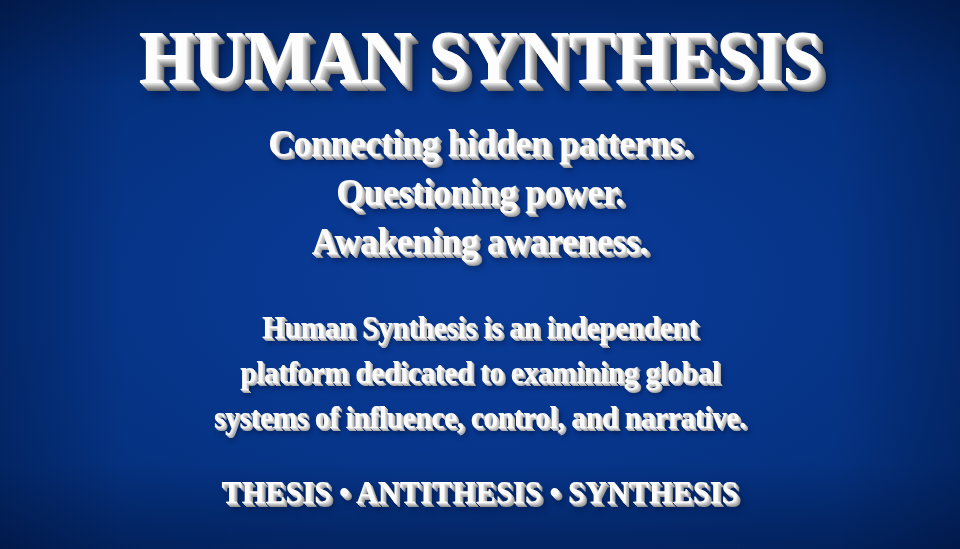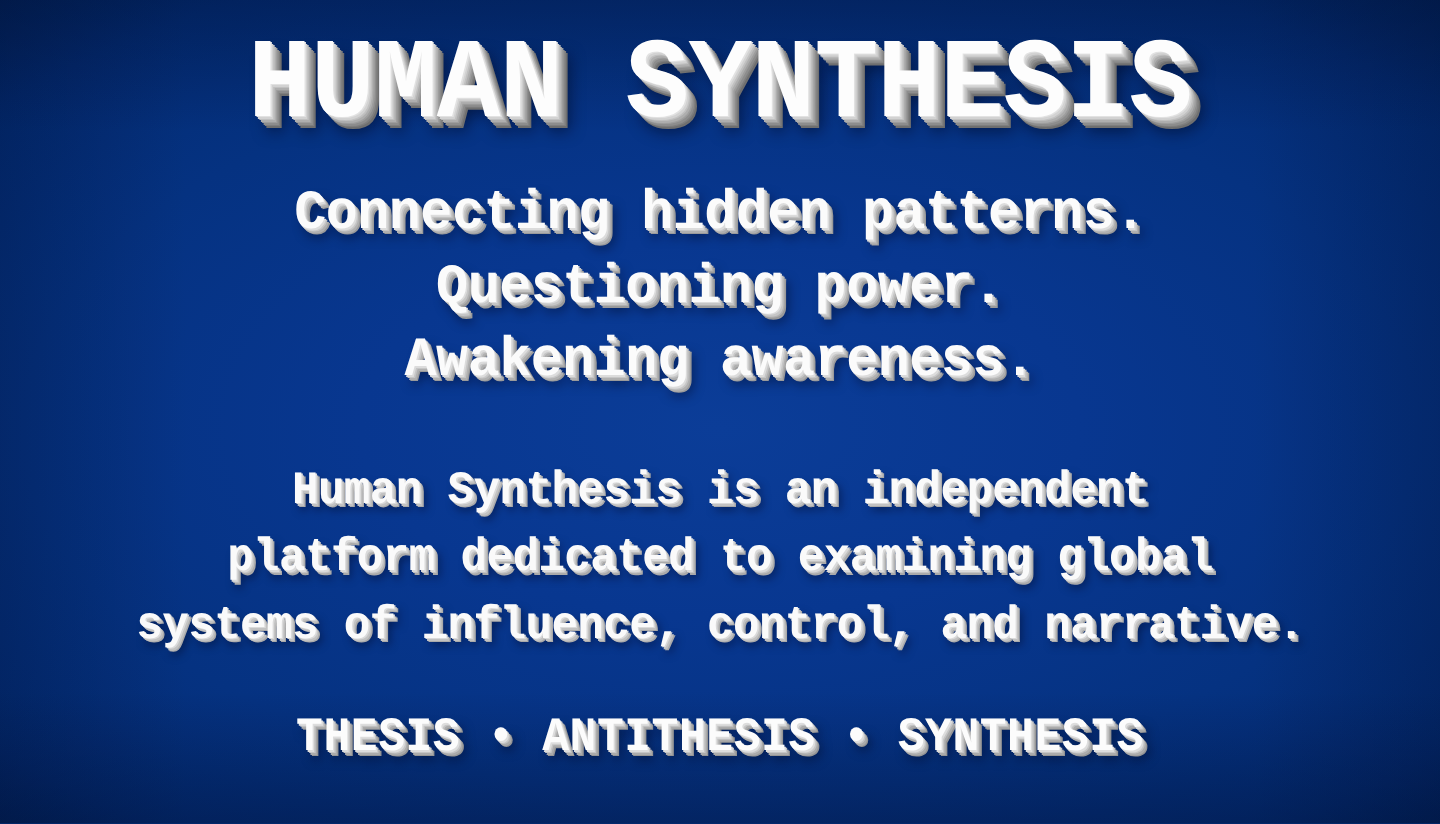--- a/index.html
+++ b/index.html
@@ -13,21 +13,21 @@
     width: 960px;
     height: 549px;
     overflow: hidden;
     background:
       radial-gradient(ellipse 78% 72% at 50% 52%,
         #0b3d98 0%,
         #083790 32%,
         #053281 62%,
         #032c74 84%,
         #01255f 100%);
-    font-family: Liberation Mono, monospace;
+    font-family: Liberation Serif, serif;
     display: flex;
     flex-direction: column;
     align-items: center;
     box-sizing: border-box;
   }
 
   
   .banner::after {
     content: "";
     position: absolute;

